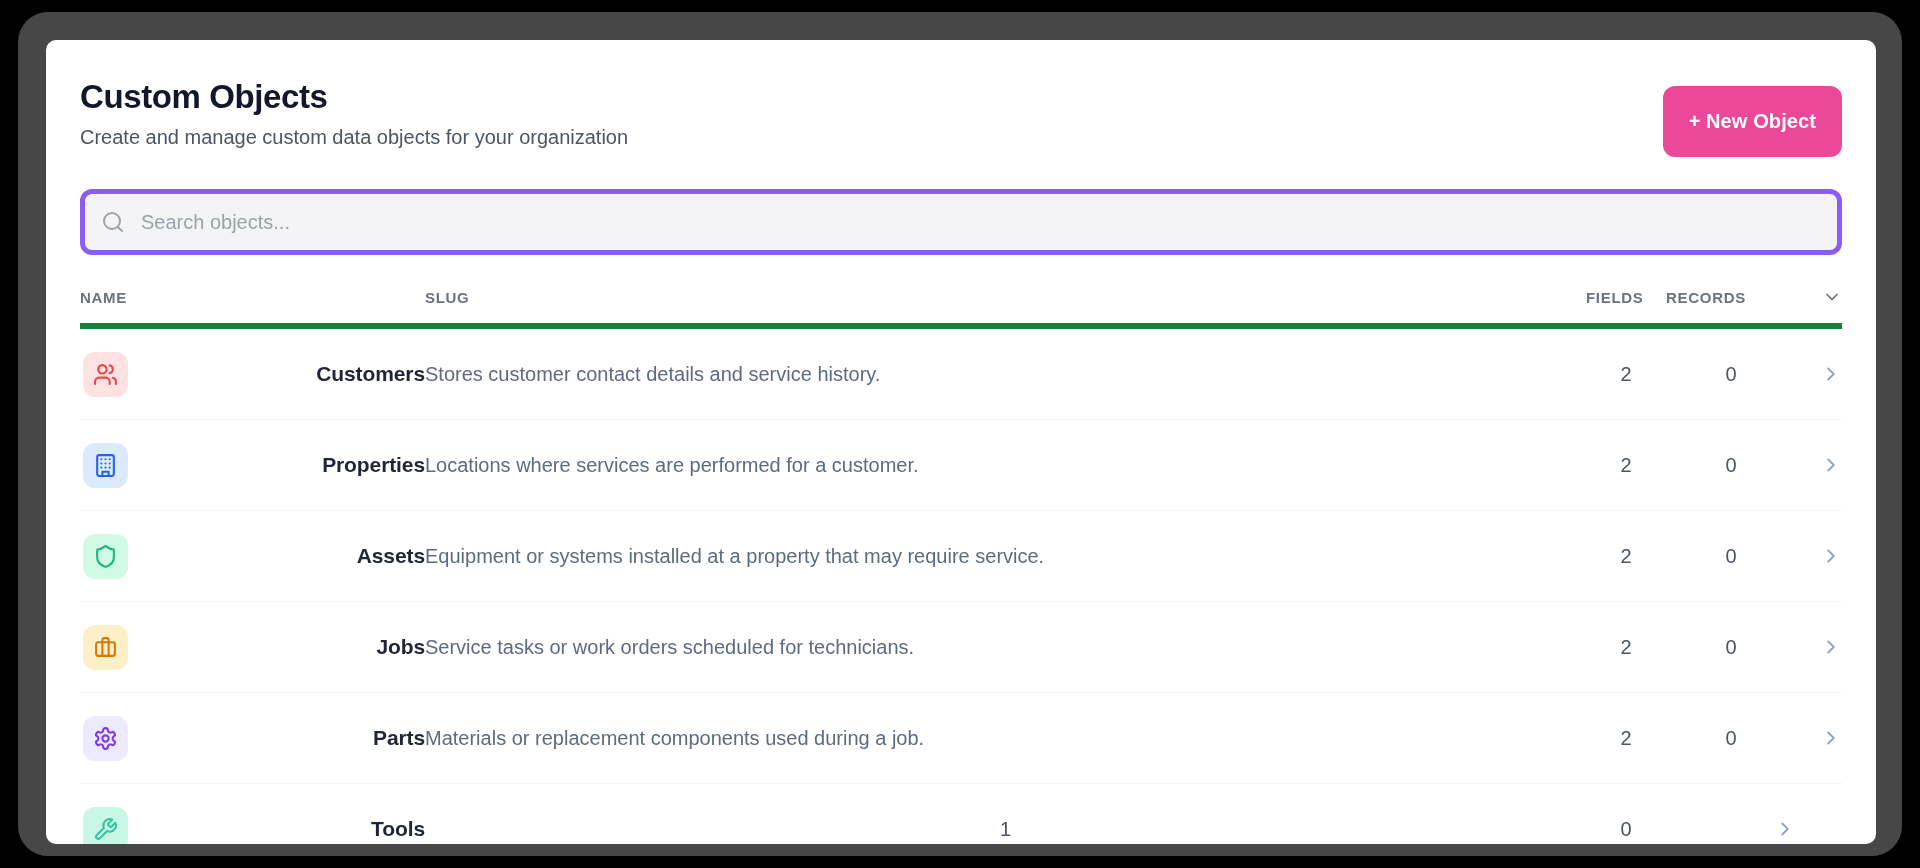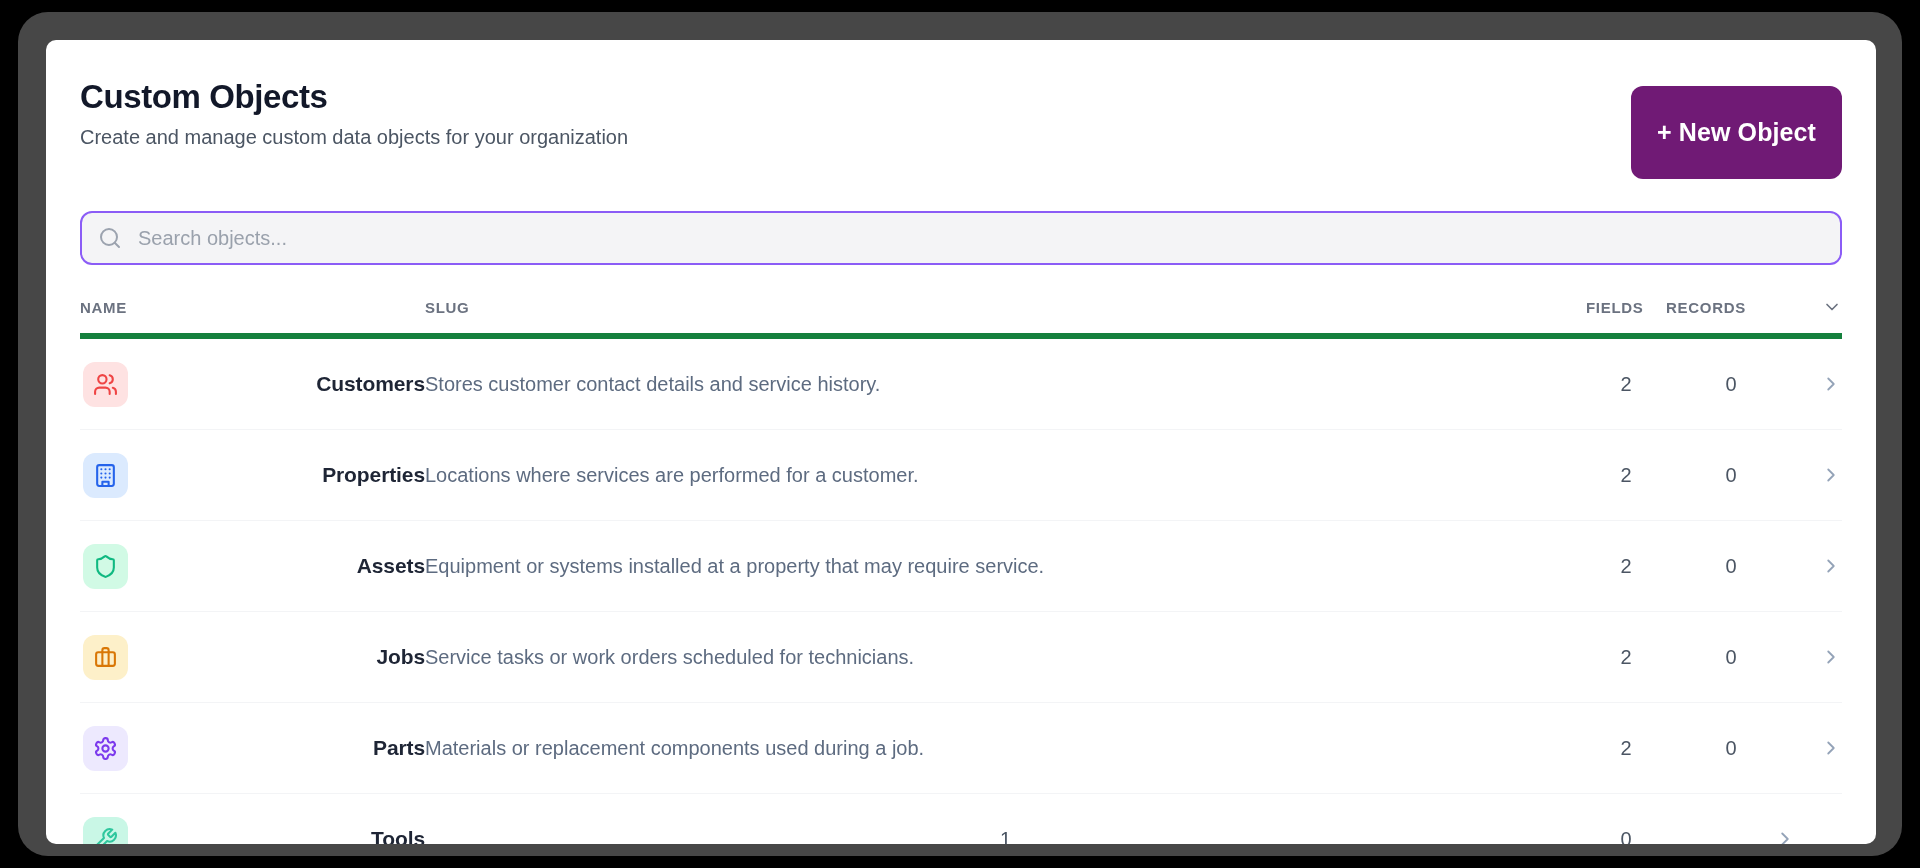--- a/index.html
+++ b/index.html
@@ -43,37 +43,37 @@
     color: #121829;
     letter-spacing: -0.4px;
     line-height: 1.15;
   }
   .page-subtitle {
     font-size: 20px;
     color: #4b5563;
     margin-top: 10px;
   }
   .new-btn {
-    background: #701a75;
+    background: #ec4899;
     color: #ffffff;
-    font-size: 25px;
+    font-size: 20px;
     font-weight: 600;
     font-family: inherit;
-    padding: 32px 26px;
+    padding: 24px 26px;
     border: none;
     border-radius: 12px;
     cursor: pointer;
     margin-top: 8px;
     letter-spacing: 0.1px;
   }
   .search-bar {
     margin-top: 32px;
-    height: 54px;
+    height: 66px;
     background: #f4f4f6;
-    border: 2px solid #8b5cf6;
+    border: 5px solid #8b5cf6;
     border-radius: 12px;
     display: flex;
     align-items: center;
     padding: 0 16px;
     gap: 14px;
     box-sizing: border-box;
   }
   .search-bar svg { flex: 0 0 auto; color: #9ca3af; }
   .search-input {
     flex: 1;

